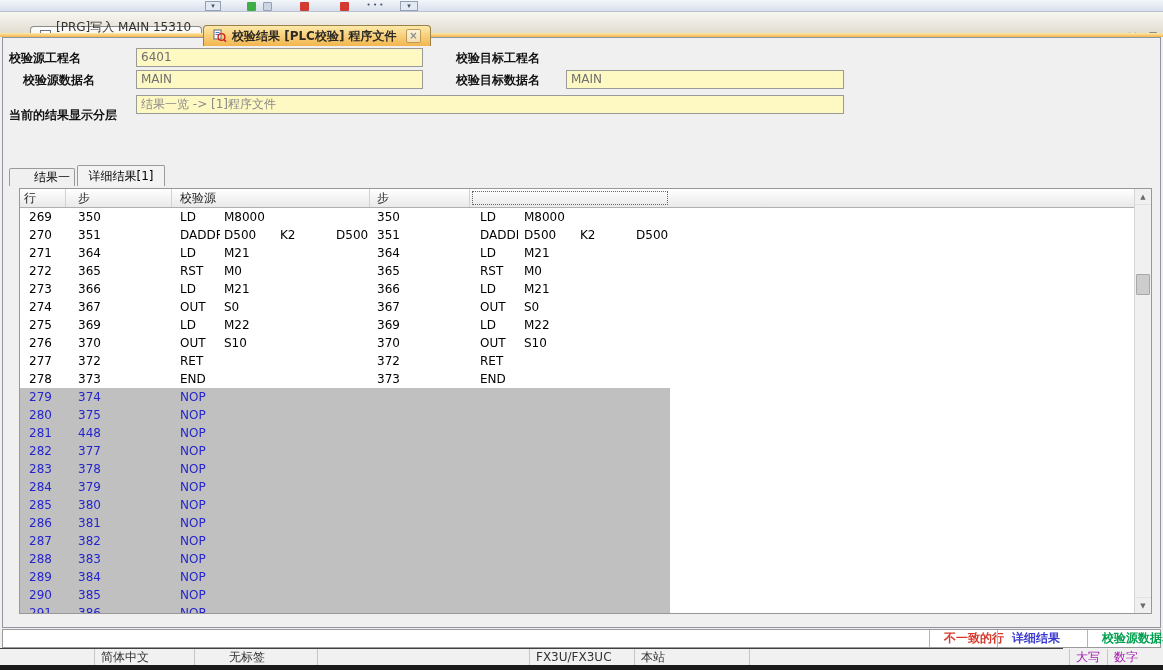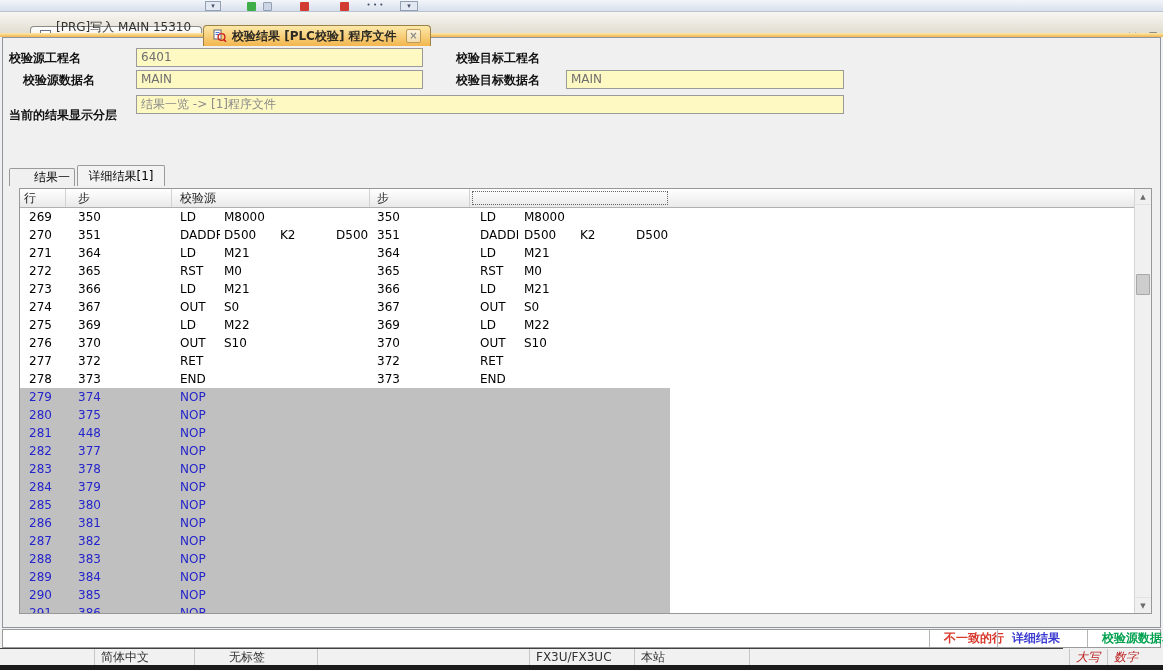--- a/index.html
+++ b/index.html
@@ -75,21 +75,21 @@
     background:#fff; border:1px solid #9a9a9a; line-height:17px; }
   .msg-text { position:absolute; left:6px; top:0; color:#111; }
   .legend-cell { position:absolute; top:0; height:17px; border-left:1px solid #b5b5b5;
     padding-left:14px; line-height:17px; font-weight:600; white-space:nowrap; }
   .lg0{left:926px; width:68px;} .lg1{left:994px; width:90px;} .lg2{left:1084px; width:74px;}
   
   .statusbar { position:absolute; left:0; top:648px; width:1063px; height:17px;
     background:#f1f1f1; border-top:1px solid #404040; }
   .st-cell { position:absolute; top:0; height:16px; line-height:16px; padding-left:6px;
     border-right:1px solid #c6c6c6; color:#333; white-space:nowrap; overflow:hidden; }
-  .st-cell.muted { color:#b91c1c;font-style:italic; }
+  .st-cell.muted { color:#a21caf; }
   .bottom-strip { position:absolute; left:0; top:665px; width:1163px; height:5px; background:#1b1b1b; }
   .icon-svg { display:inline-block; flex:0 0 auto; }
 </style>
 </head>
 <body>
 
 <div class="toolbar-sliver">
   <div class="tb-box" style="left:205px;width:16px;">▾</div>
   <div class="tb-ico" style="left:247px;background:#3fae49;"></div>
   <div class="tb-ico" style="left:263px;background:#ccd5e3;border:1px solid #93a0b4;"></div>

